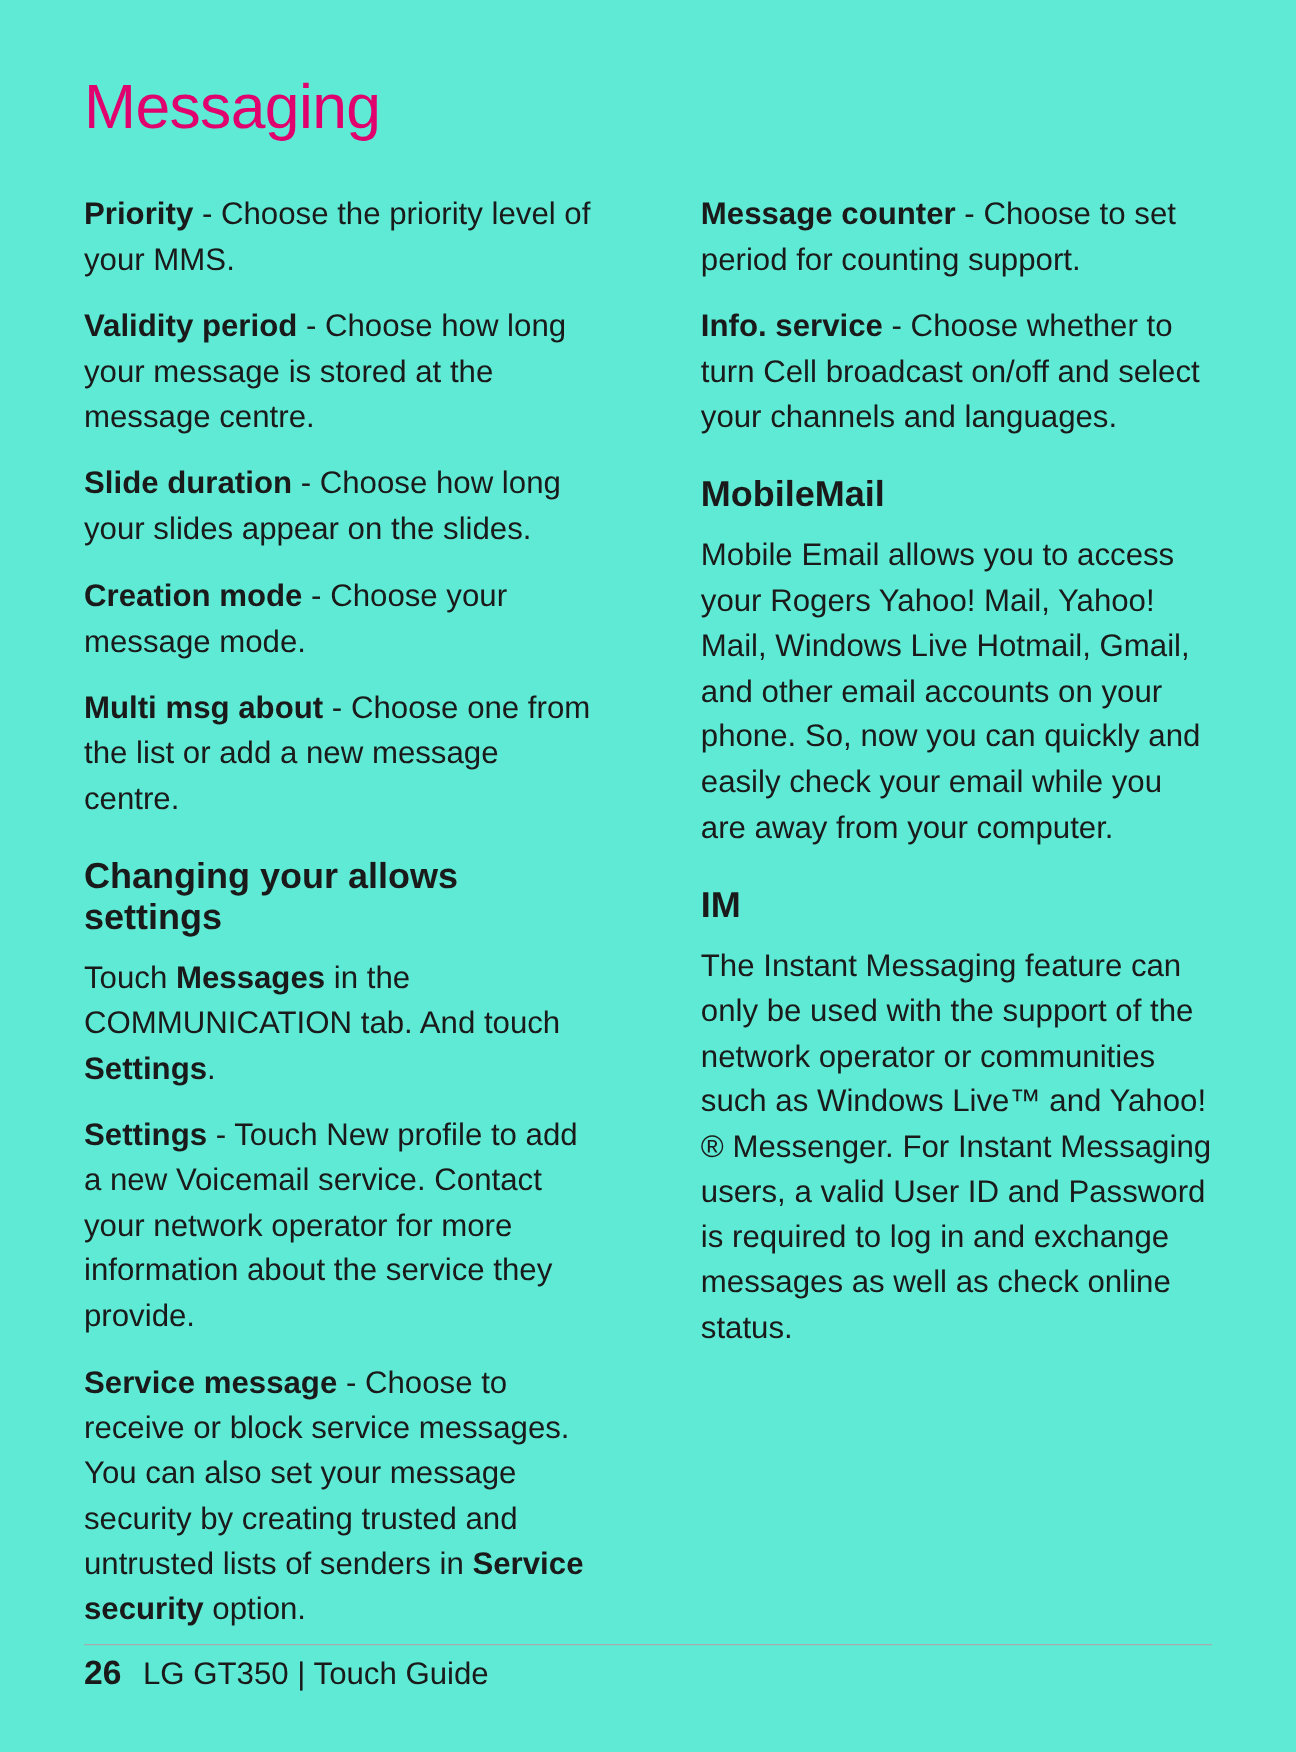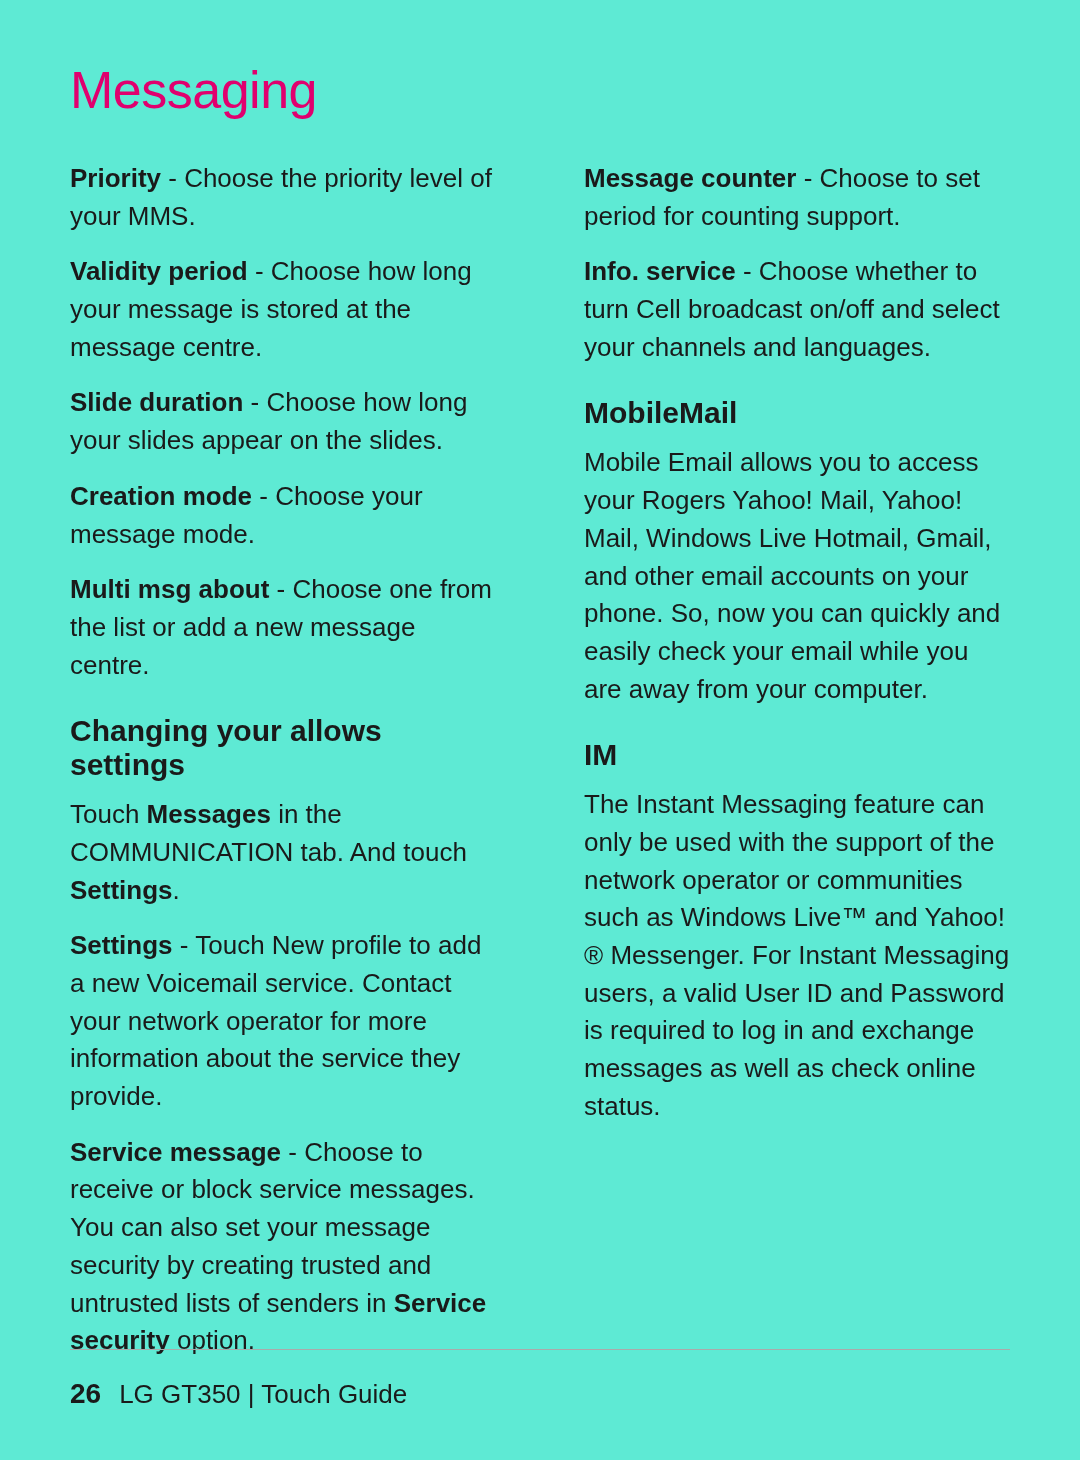--- a/index.html
+++ b/index.html
@@ -66,21 +66,21 @@
     }
 
     .footer {
       position: absolute;
       bottom: 50px;
       left: 70px;
       right: 70px;
       display: flex;
       align-items: center;
       border-top: 1.5px solid #aaaaaa;
-      padding-top: 28px;
+      padding-top: 7px;
     }
 
     .footer-page-num {
       font-size: 28px;
       font-weight: 700;
       color: #1a1a1a;
       margin-right: 18px;
     }
 
     .footer-text {

